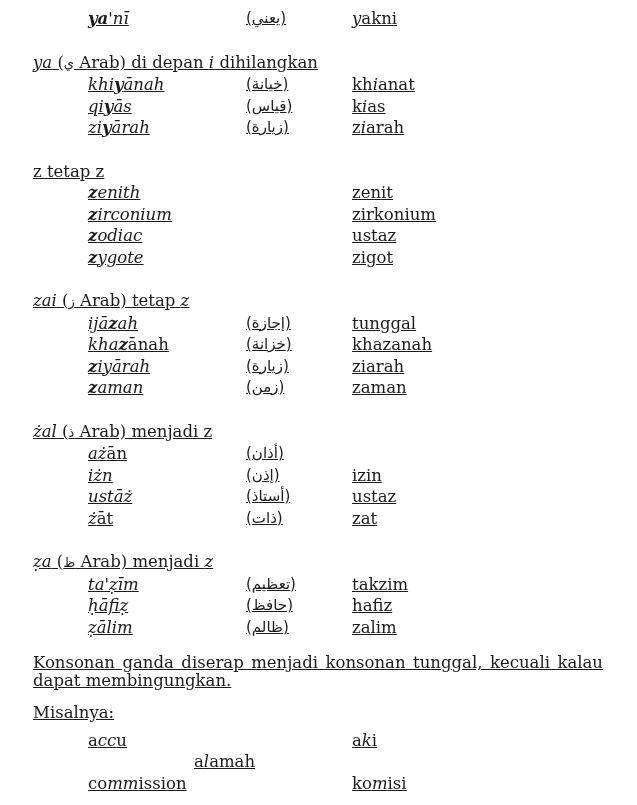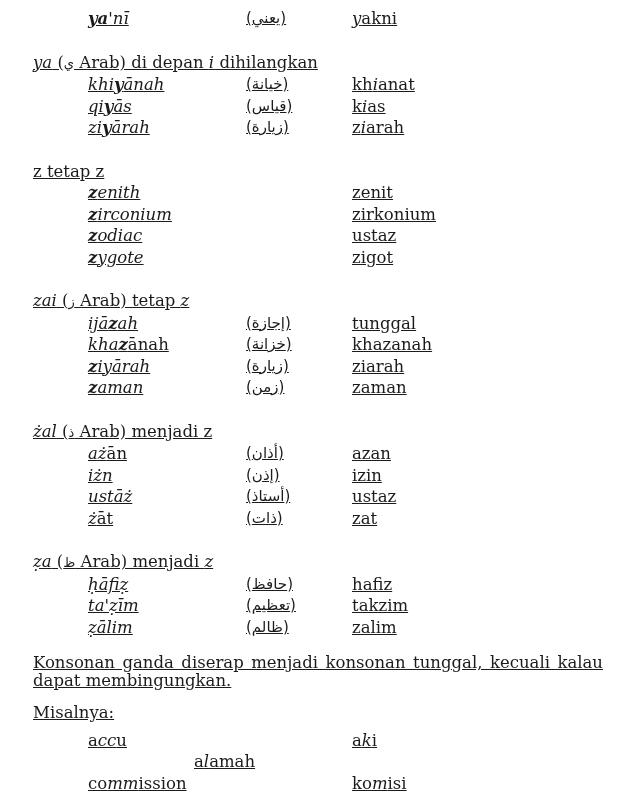--- a/index.html
+++ b/index.html
@@ -96,49 +96,48 @@
         <span class="col-word"><span class="seg b i">z</span><span class="seg i">aman</span></span>
         <span class="col-arabic">(زمن)</span>
         <span class="col-result"><span class="seg">zaman</span></span>
       </div>
     </div>
     <div class="section">
       <div class="heading"><span class="seg i">żal</span><span class="seg"> (</span><span class="seg ar">ذ</span><span class="seg"> Arab) menjadi z</span></div>
       <div class="row">
         <span class="col-word"><span class="seg i">a</span><span class="seg i">ż</span><span class="seg">ān</span></span>
         <span class="col-arabic">(أذان)</span>
-        <span class="col-result"><span class="seg">azan</span></span>
       </div>
       <div class="row">
         <span class="col-word"><span class="seg i">iżn</span></span>
         <span class="col-arabic">(إذن)</span>
         <span class="col-result"><span class="seg">izin</span></span>
       </div>
       <div class="row">
         <span class="col-word"><span class="seg i">ustāż</span></span>
         <span class="col-arabic">(أستاذ)</span>
         <span class="col-result"><span class="seg">ustaz</span></span>
       </div>
       <div class="row">
         <span class="col-word"><span class="seg i">ż</span><span class="seg">āt</span></span>
         <span class="col-arabic">(ذات)</span>
         <span class="col-result"><span class="seg">zat</span></span>
       </div>
     </div>
     <div class="section">
       <div class="heading"><span class="seg i">ẓa</span><span class="seg"> (</span><span class="seg ar">ظ</span><span class="seg"> Arab) menjadi </span><span class="seg i">z</span></div>
       <div class="row">
+        <span class="col-word"><span class="seg i">ta'ẓīm</span></span>
+        <span class="col-arabic">(تعظيم)</span>
+        <span class="col-result"><span class="seg">takzim</span></span>
+      </div>
+      <div class="row">
         <span class="col-word"><span class="seg i">ḥāfiẓ</span></span>
         <span class="col-arabic">(حافظ)</span>
         <span class="col-result"><span class="seg">hafiz</span></span>
-      </div>
-      <div class="row">
-        <span class="col-word"><span class="seg i">ta'ẓīm</span></span>
-        <span class="col-arabic">(تعظيم)</span>
-        <span class="col-result"><span class="seg">takzim</span></span>
       </div>
       <div class="row">
         <span class="col-word"><span class="seg i">ẓālim</span></span>
         <span class="col-arabic">(ظالم)</span>
         <span class="col-result"><span class="seg">zalim</span></span>
       </div>
     </div>
     <div class="section section-paragraph">
       <div class="paragraph">Konsonan ganda diserap menjadi konsonan tunggal, kecuali kalau dapat membingungkan.</div>
     </div>

